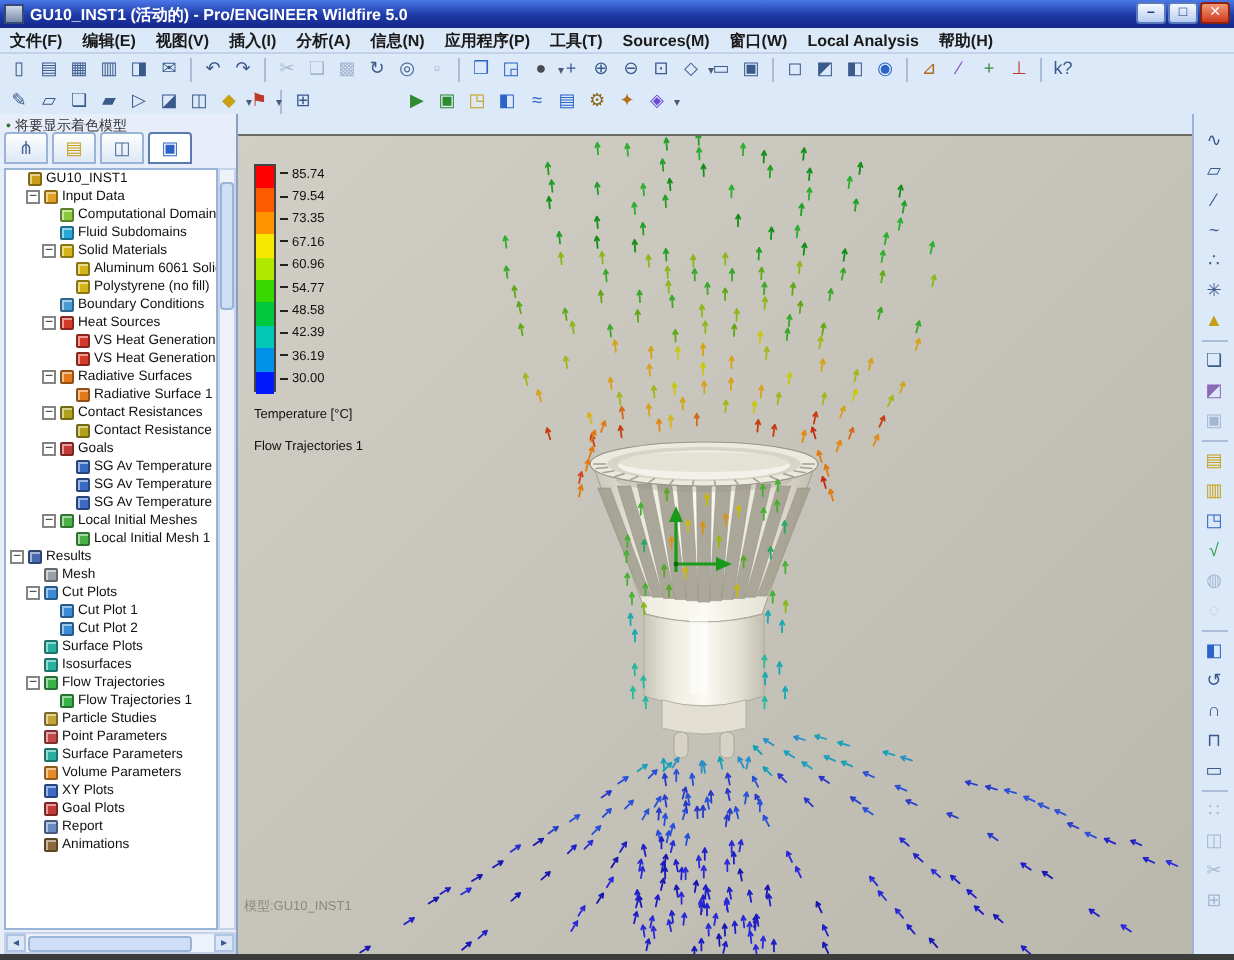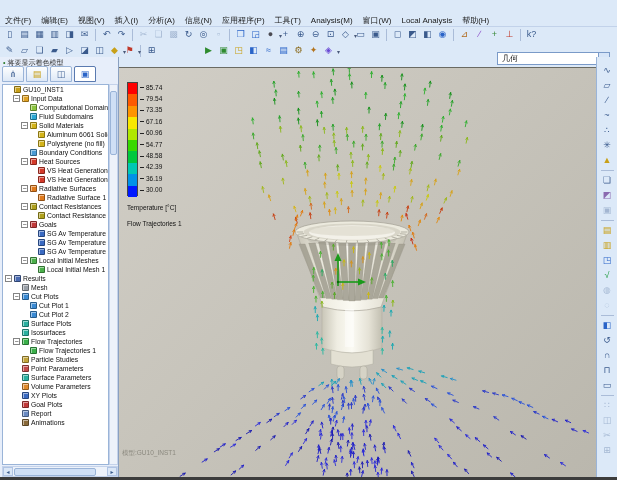--- a/index.html
+++ b/index.html
@@ -12,21 +12,21 @@
     color:#fff;font-size:8px;font-weight:bold;padding-left:2px;white-space:nowrap;}
   .appicon{width:10px;height:10px;background:linear-gradient(#cfd8e8,#7a8aa8);border:1px solid #324a7a;
     margin-right:3px;flex:none;}
   .winbtns{position:absolute;right:2px;top:1px;display:flex;gap:1px;}
   .wbtn{width:15px;height:11px;font-size:7px;line-height:10px;text-align:center;color:#10307a;
     background:linear-gradient(#f4f8ff,#b8cdf0);border:1px solid #5a7ac0;border-radius:2px;}
   .wbtn.close{background:linear-gradient(#f09a78,#cf3a1e);color:#fff;border-color:#8a2410;}
   
   .menubar{position:absolute;left:0;top:14px;width:617px;height:13px;background:#dce9f8;
     border-bottom:1px solid #c2d2ea;display:flex;align-items:center;font-size:8px;color:#1a1a1a;}
-  .mi{padding:0 5px;white-space:nowrap;}
+  .mi{padding:0 5px;white-space:nowrap;font-weight:bold;}
   
   .tbband{position:absolute;left:0;top:27px;width:617px;height:40px;background:#dce9f8;}
   .tbrow{position:absolute;left:2px;display:flex;align-items:center;height:15px;}
   .tbi{width:13px;height:13px;line-height:13px;text-align:center;font-size:9px;color:#3a5a8c;
     margin:0 1px;flex:none;position:relative;}
   .tbi.dis{opacity:.35;}
   .tbi .dd{position:absolute;right:-5px;top:2px;font-size:6px;color:#4a5a7a;}
   .tbsep{width:1px;height:12px;background:#aabcd8;margin:0 3px;flex:none;}
   .tbgap{flex:none;height:1px;}
   
@@ -77,31 +77,40 @@
   .rti{width:13px;height:13px;line-height:13px;text-align:center;font-size:9px;color:#3a5a8c;margin:1px 0;flex:none;}
   .rti.dis{opacity:.35;}
   .rsep{width:13px;height:1px;background:#aabcd8;margin:2px 0;flex:none;}
   .bottomstrip{position:absolute;left:0;top:477px;width:617px;height:3px;background:#3c3c3c;}
 </style>
 </head>
 <body>
 
 <div class="window">
 
+  <div class="titlebar">
+    <span class="appicon"></span>
+    <span>GU10_INST1 (活动的) - Pro/ENGINEER Wildfire 5.0</span>
+    <span class="winbtns">
+        <span class="wbtn">–</span>
+        <span class="wbtn">□</span>
+        <span class="wbtn close">✕</span>
+      </span>
+  </div>
 
   <div class="menubar">
       <span class="mi">文件(F)</span>
       <span class="mi">编辑(E)</span>
       <span class="mi">视图(V)</span>
       <span class="mi">插入(I)</span>
       <span class="mi">分析(A)</span>
       <span class="mi">信息(N)</span>
       <span class="mi">应用程序(P)</span>
       <span class="mi">工具(T)</span>
-      <span class="mi">Analysis(M)</span>
+      <span class="mi">Sources(M)</span>
       <span class="mi">窗口(W)</span>
       <span class="mi">Local Analysis</span>
       <span class="mi">帮助(H)</span>
     </div>
 
   <div class="tbband">
     <div class="tbrow" id="tb1" style="top:0">
         <span class="tbi">▯</span>
         <span class="tbi">▤</span>
         <span class="tbi">▦</span>
@@ -158,24 +167,20 @@
         <span class="tbi" style="color: rgb(46, 139, 46);">▶</span>
         <span class="tbi" style="color: rgb(46, 139, 46);">▣</span>
         <span class="tbi" style="color: rgb(200, 160, 24);">◳</span>
         <span class="tbi" style="color: rgb(42, 100, 200);">◧</span>
         <span class="tbi" style="color: rgb(42, 100, 200);">≈</span>
         <span class="tbi" style="color: rgb(42, 100, 200);">▤</span>
         <span class="tbi" style="color: rgb(138, 106, 28);">⚙</span>
         <span class="tbi" style="color: rgb(179, 115, 28);">✦</span>
         <span class="tbi" style="color: rgb(106, 74, 212);">◈<span class="dd">▾</span></span>
       </div>
-  </div>
-  <div class="combo">
-    <span>几何</span>
-    <span class="arrowbox">▾</span>
   </div>
 
   <div class="lpanel">
     <div class="msg"><span class="dot">•</span><span>将要显示着色模型</span></div>
     <div class="tabbar">
         <span class="ptab" style="color: rgb(74, 106, 154);">⋔</span>
         <span class="ptab" style="color: rgb(200, 160, 24);">▤</span>
         <span class="ptab" style="color: rgb(74, 106, 154);">◫</span>
         <span class="ptab active" style="color: rgb(42, 100, 200);">▣</span>
       </div>

